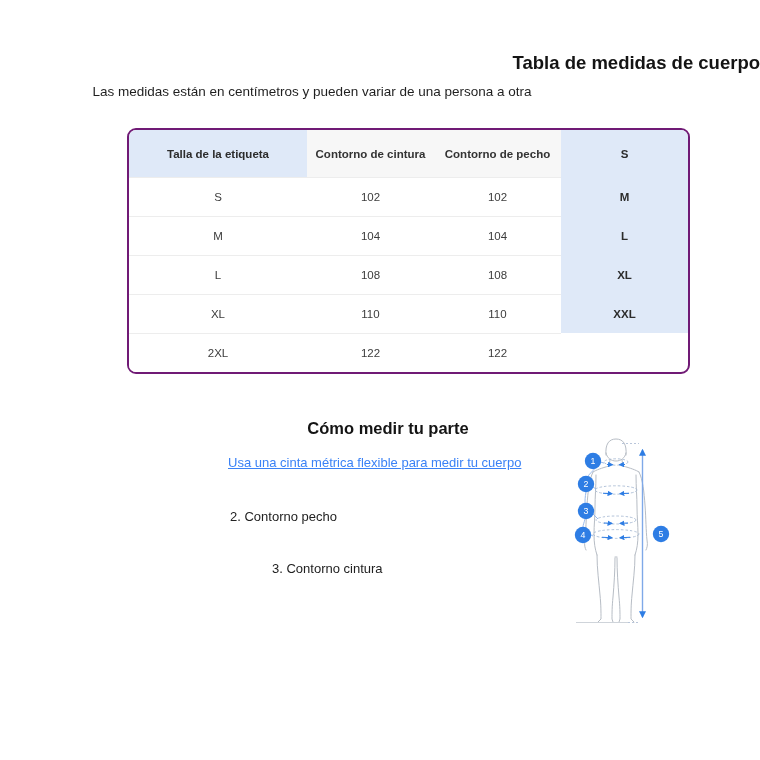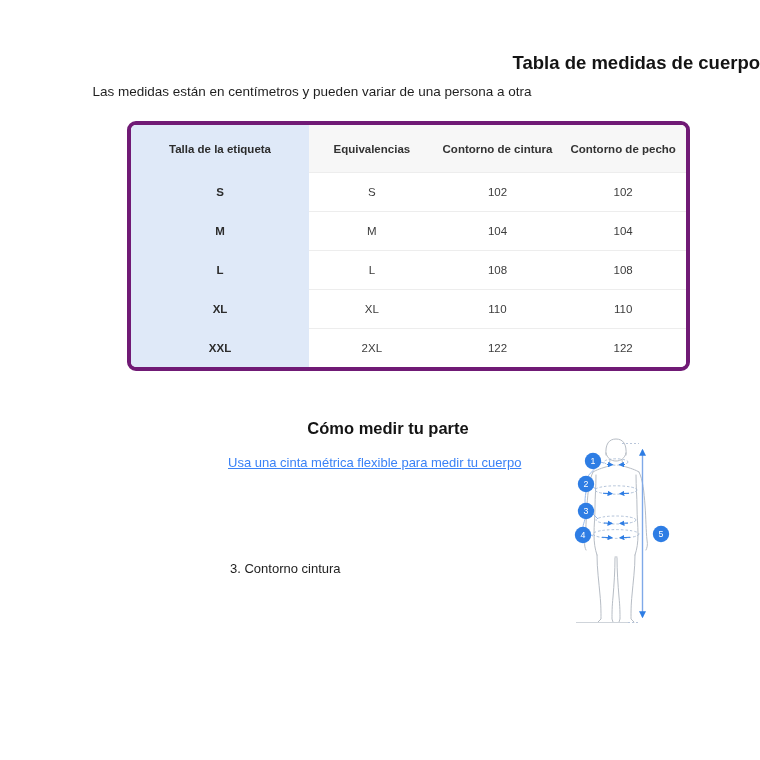--- a/index.html
+++ b/index.html
@@ -5,54 +5,53 @@
   * { margin:0; padding:0; box-sizing:border-box; }
   html,body { width:760px; height:760px; background:#ffffff;
     font-family:"Liberation Sans", sans-serif; color:#222; }
   body { position:relative; overflow:hidden; }
 
   .page-title { position:absolute; top:52px; left:0; width:760px;
     text-align:right; font-size:18.5px; font-weight:700; color:#141414; }
   .page-subtitle { position:absolute; top:84px; left:0; width:624px;
     text-align:center; font-size:13.5px; color:#1f1f1f; }
 
-  .size-table { position:absolute; top:121px; left:127px; width:563px;
-    border:4px solid #701a75; border-radius:9px; overflow:hidden;
+  .size-table { position:absolute; top:128px; left:127px; width:563px;
+    border:2px solid #701a75; border-radius:9px; overflow:hidden;
     display:grid; grid-template-columns:178px 1fr 1fr 1fr;
     grid-template-rows:47px repeat(5, 39px); background:#ffffff; }
   .cell { display:flex; align-items:center; justify-content:center;
     font-size:11.5px; color:#3c3c3c; text-align:center; }
   .cell.hd { background:#f7f7f7; font-weight:700; color:#333; }
   .cell.c1 { background:#dfe9f8; font-weight:700; color:#2c2c2c; }
   .cell.body:not(.c1) { border-top:1px solid #ededed; background:#fff; }
 
   .measure-title { position:absolute; top:419px; left:230px; width:316px;
     text-align:center; font-size:16.5px; font-weight:700; color:#141414; }
   .measure-subtitle { position:absolute; top:455px; left:228px;
     font-size:13px; color:#3b82f6;text-decoration:underline; }
 
   .measure-item { position:absolute; left:230px; font-size:13px;
     color:#222; line-height:17px; }
   .measure-item .item-desc { margin-left:13px; }
   .item-1 { top:508px; }
-  .item-2 { top:560px; }
+  .item-2 { top:560px;margin-left:42px; }
 
   .figure-wrap { position:absolute; left:572px; top:437px; width:120px; height:195px; }
   svg text.badge-num { font-family:"Liberation Sans", sans-serif; font-size:8.8px;
     fill:#ffffff; text-anchor:middle; }
 </style>
 </head>
 <body>
 
 <div class="page-title">Tabla de medidas de cuerpo</div>
 <div class="page-subtitle">Las medidas están en centímetros y pueden variar de una persona a otra</div>
 
 <div class="size-table">
   <div class="cell hd c1">Talla de la etiqueta</div>
-  <div class="cell hd">Equivalencias</div>
   <div class="cell hd">Contorno de cintura</div>
   <div class="cell hd">Contorno de pecho</div>
 
   <div class="cell body c1">S</div>
   <div class="cell body">S</div>
   <div class="cell body">102</div>
   <div class="cell body">102</div>
 
   <div class="cell body c1">M</div>
   <div class="cell body">M</div>
@@ -72,20 +71,21 @@
   <div class="cell body c1">XXL</div>
   <div class="cell body">2XL</div>
   <div class="cell body">122</div>
   <div class="cell body">122</div>
 </div>
 
 <div class="measure-title">Cómo medir tu parte</div>
 <div class="measure-subtitle">Usa una cinta métrica flexible para medir tu cuerpo</div>
 
 <div class="measure-item item-1">
+  <div class="item-title"><span>2.</span> <span>Contorno pecho</span></div>
 </div>
 
 <div class="measure-item item-2">
   <div class="item-title"><span>3.</span> <span>Contorno cintura</span></div>
 </div>
 
 <div class="figure-wrap">
 <svg width="120" height="195" viewBox="0 0 120 195">
   <defs>
     <marker id="arr" viewBox="0 0 8 8" refX="6.5" refY="4" markerWidth="5" markerHeight="5" orient="auto-start-reverse">

